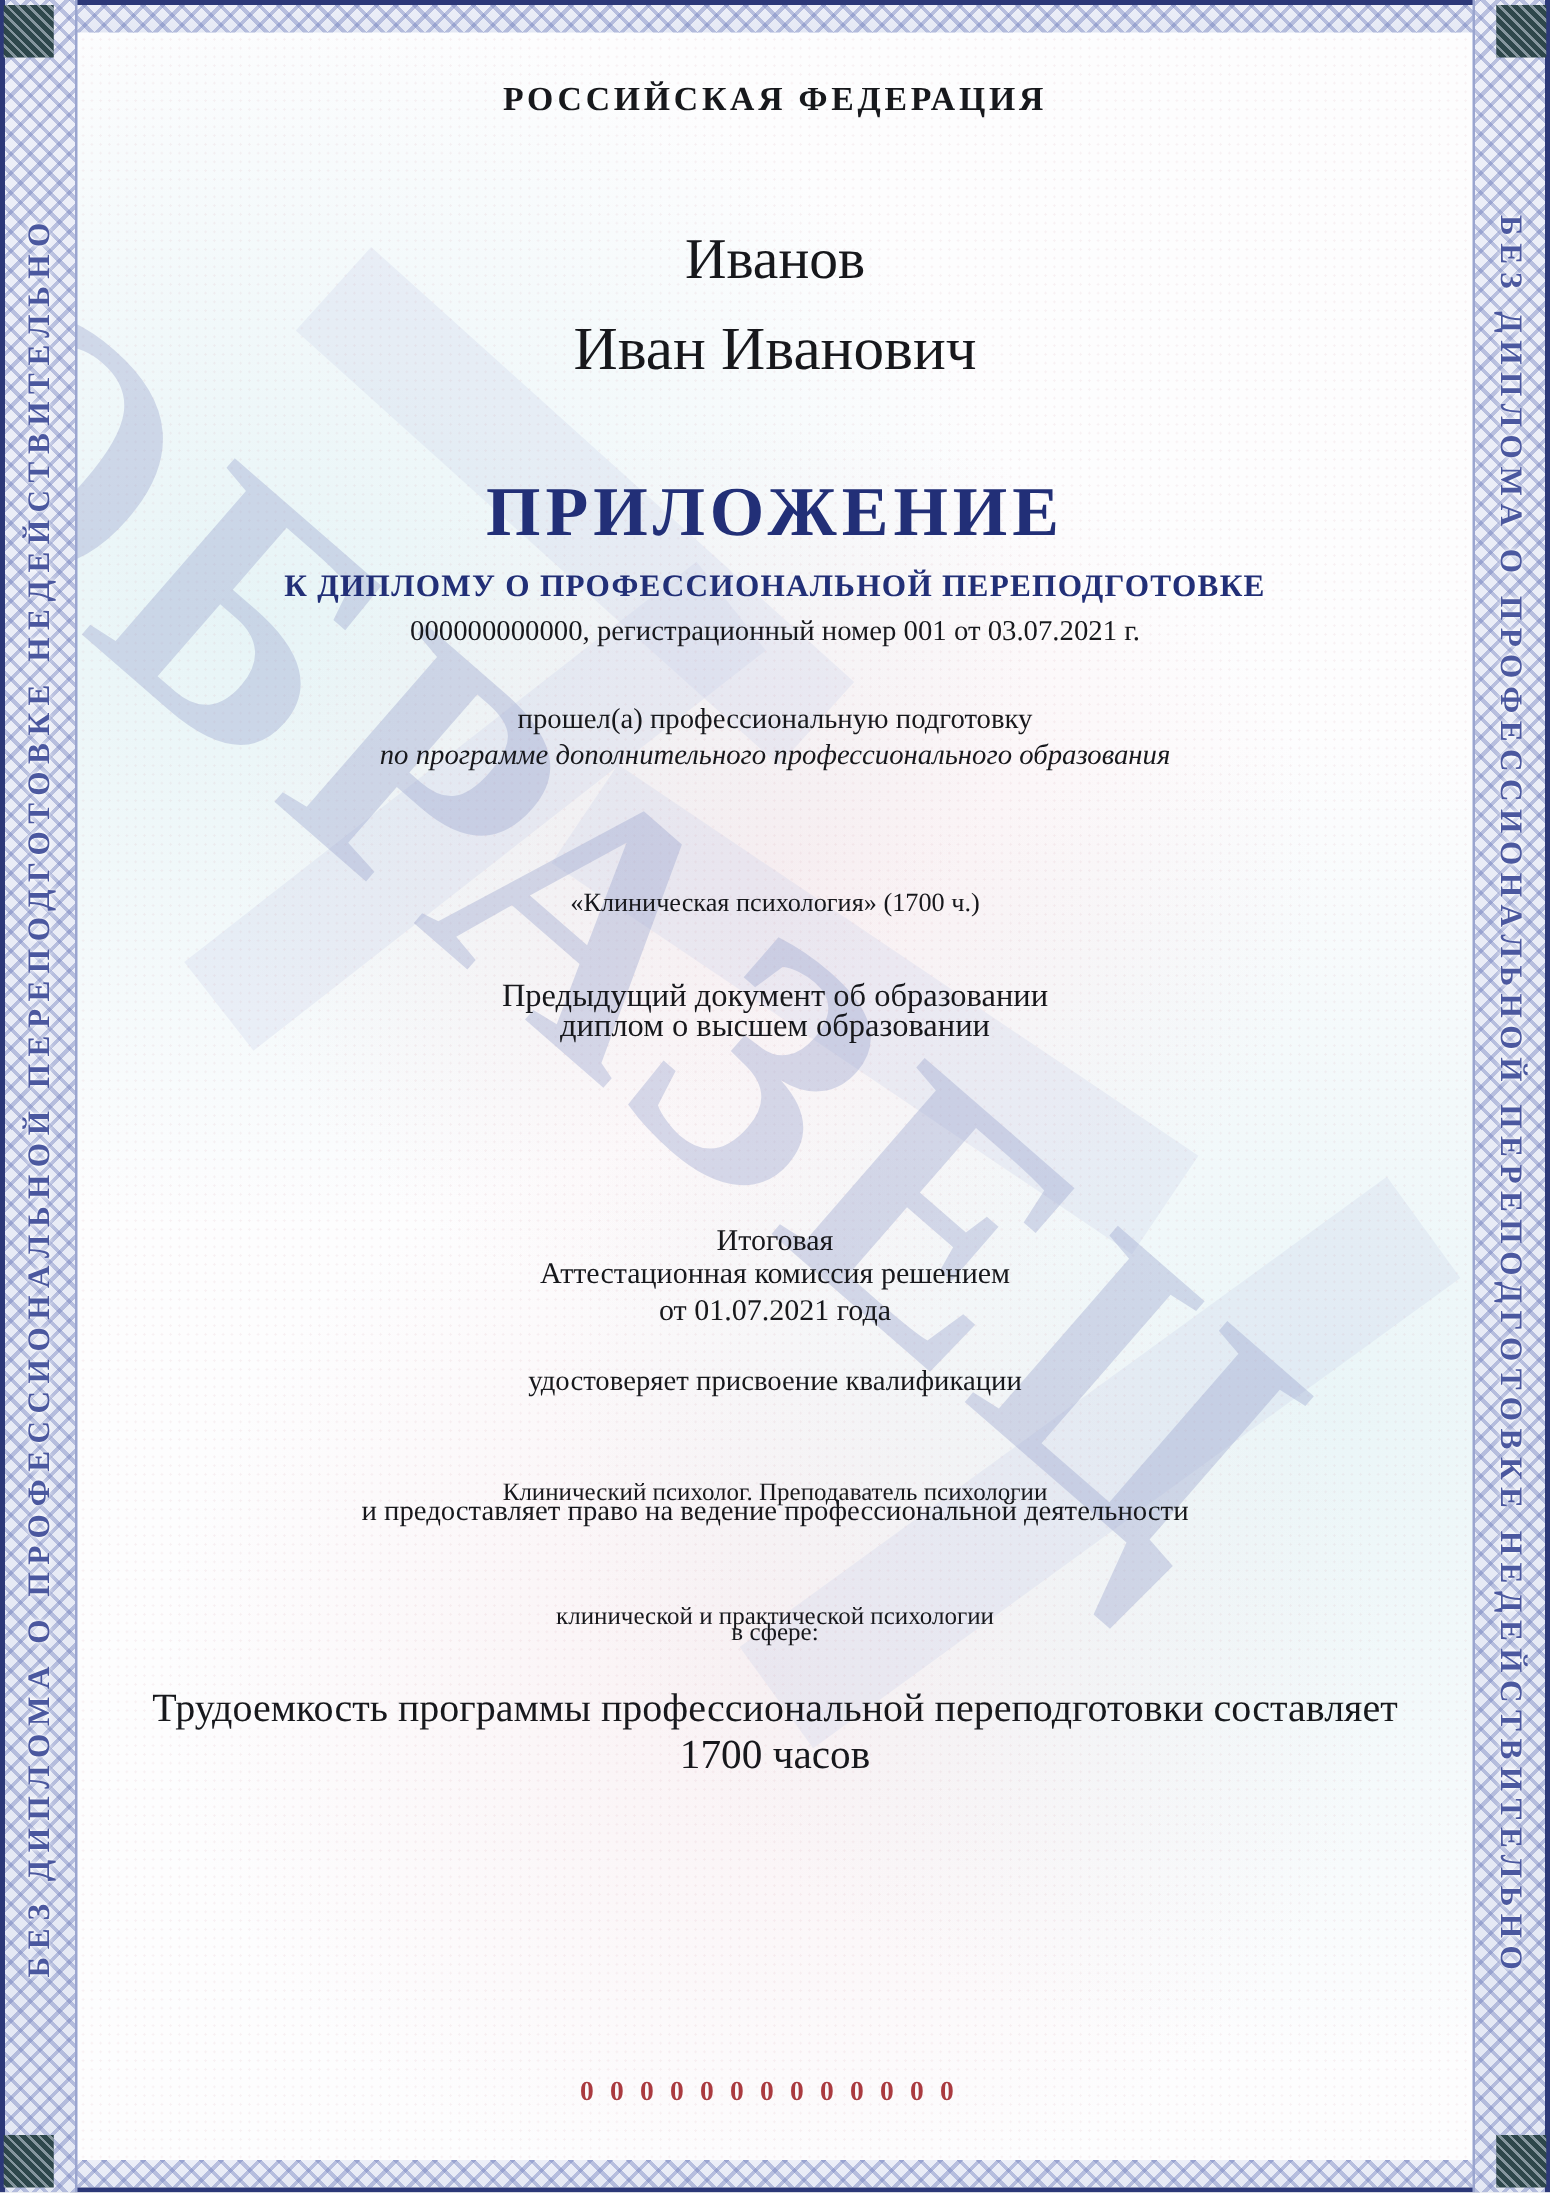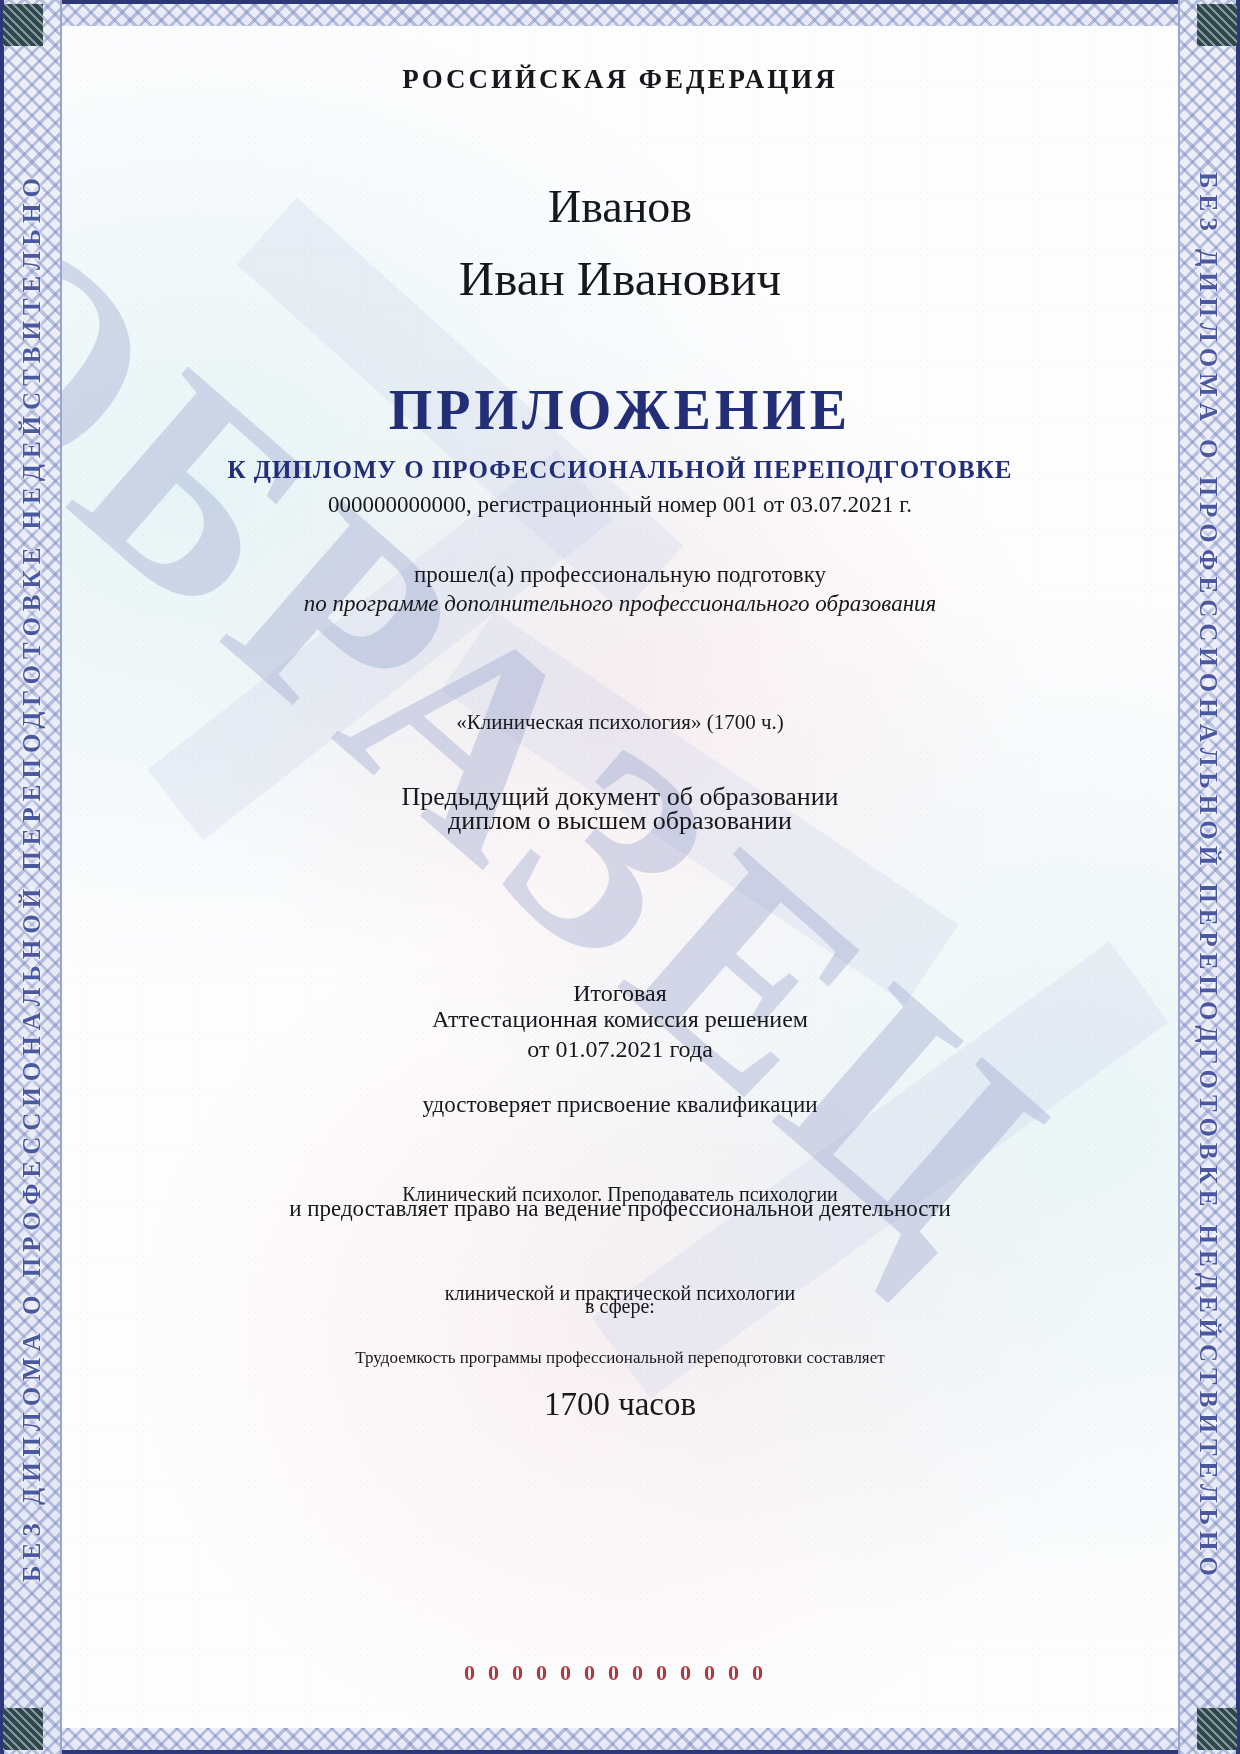--- a/index.html
+++ b/index.html
@@ -87,21 +87,21 @@
   .prevlbl{top:782px;font-size:26px;}
   .prevval{top:806px;font-size:26px;text-align:center;}
   .comm1{top:980px;font-size:24px;}
   .comm2{top:1006px;font-size:24px;}
   .comm3{top:1036px;font-size:24px;}
   .certify{top:1092px;font-size:23px;}
   .qual{top:1150px;font-size:20px;margin-top:33px;}
   .rights1{top:1196px;font-size:23px;}
   .rights2{top:1295px;font-size:20px;}
   .sphere{top:1282px;font-size:20px;}
-  .workload{top:1348px;font-size:17px;}
+  .workload{top:1348px;font-size:32px;}
   .hours{top:1386px;font-size:33px;}
   .formnum{top:1660px;font-size:22px;font-weight:bold;letter-spacing:13px;color:#a93a3f;}
 </style>
 </head>
 <body>
 
 <div class="page">
 
   <div class="ghost g1"></div>
   <div class="ghost g2"></div>

